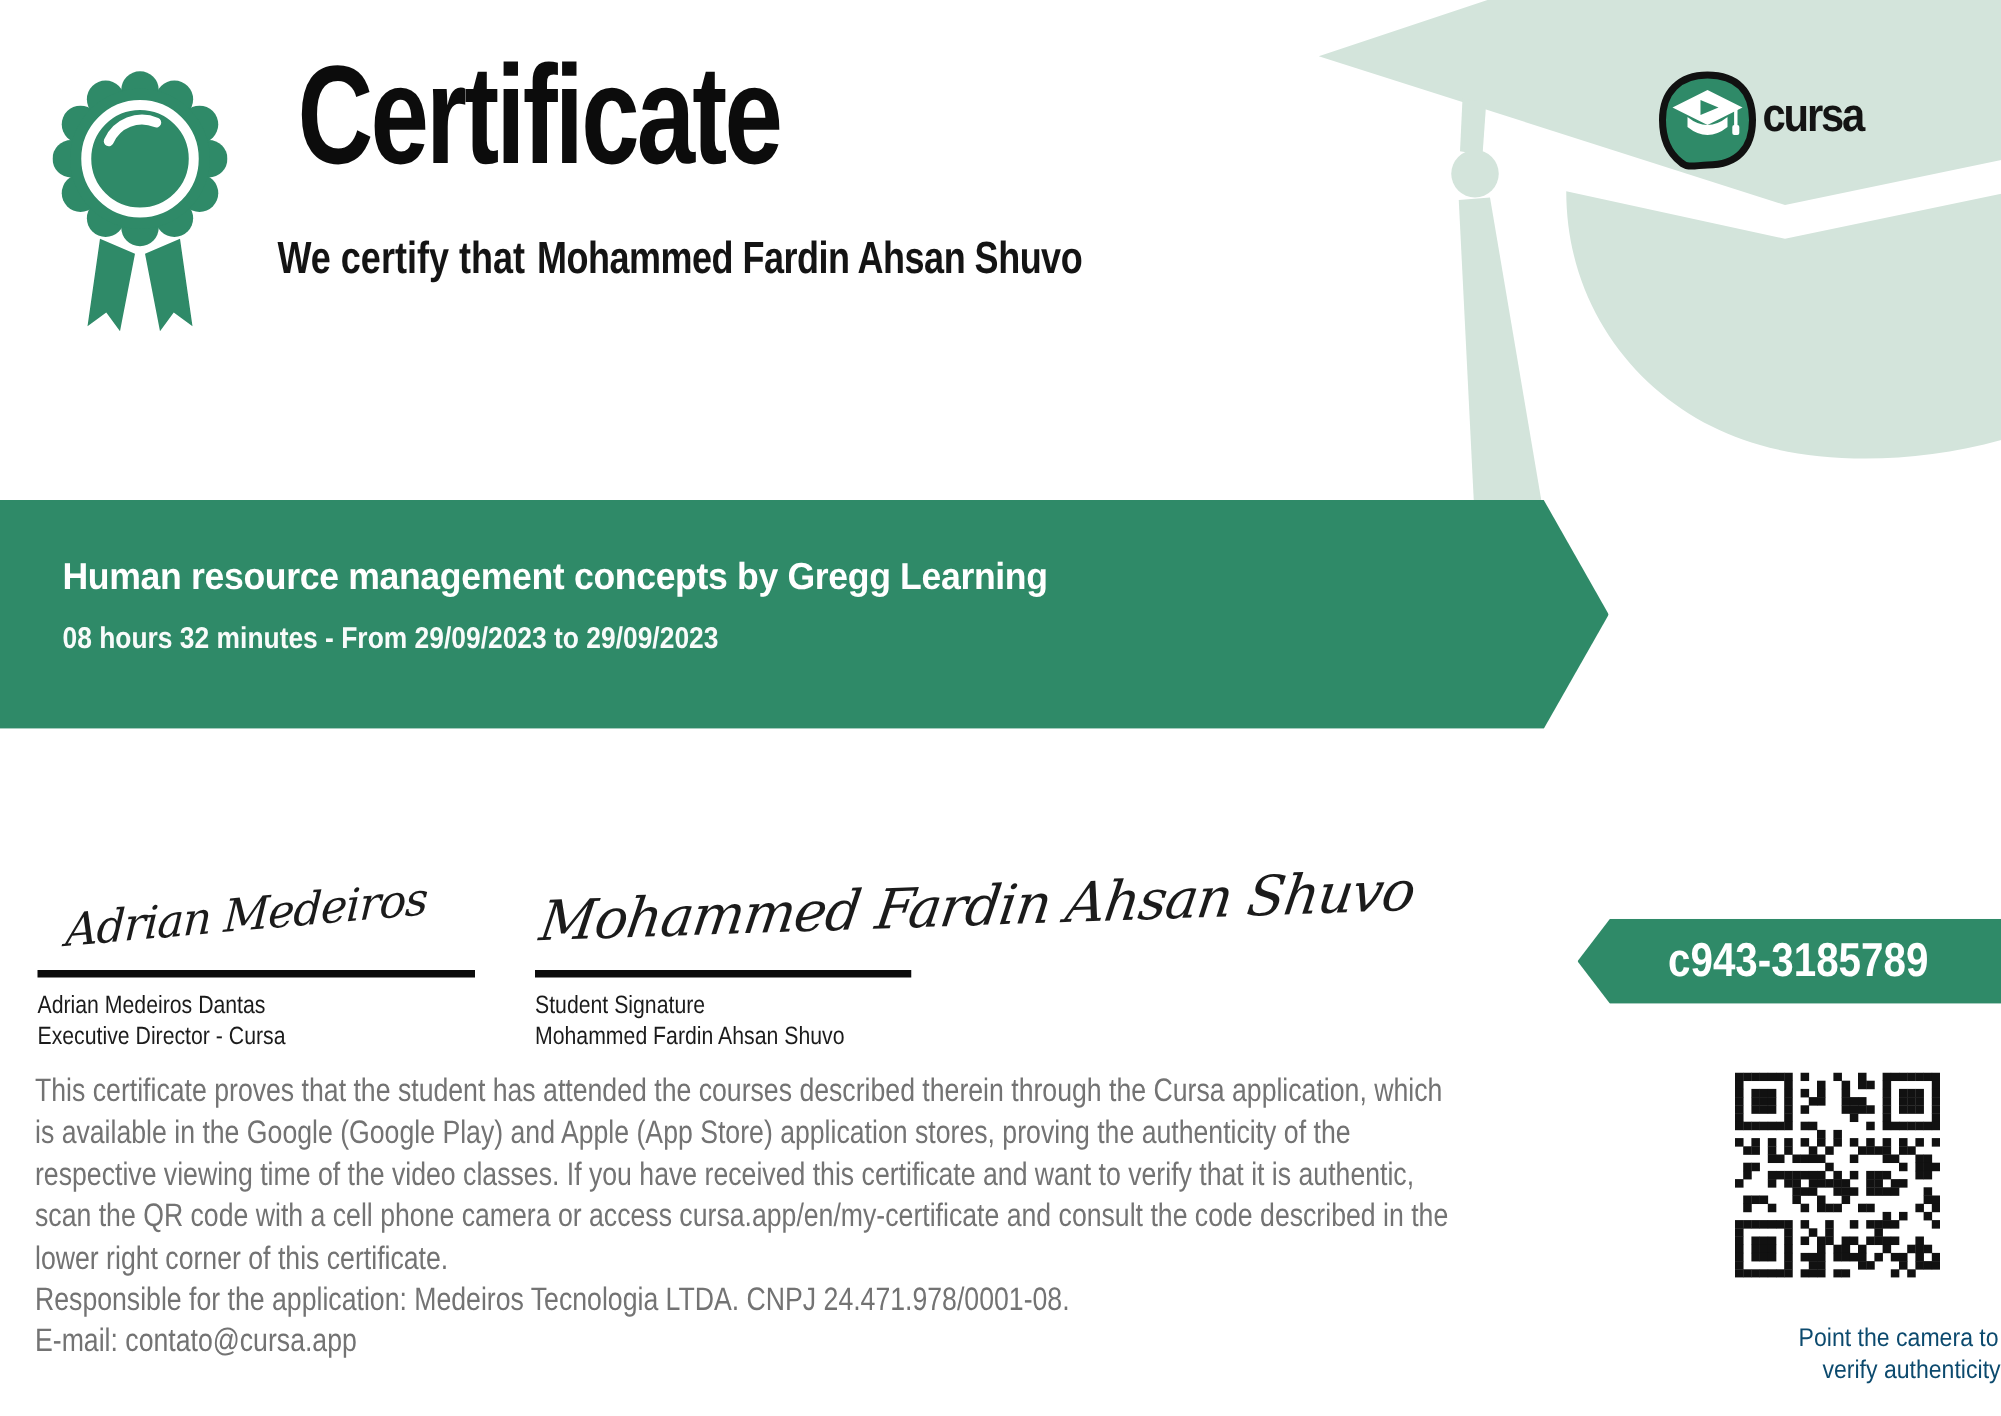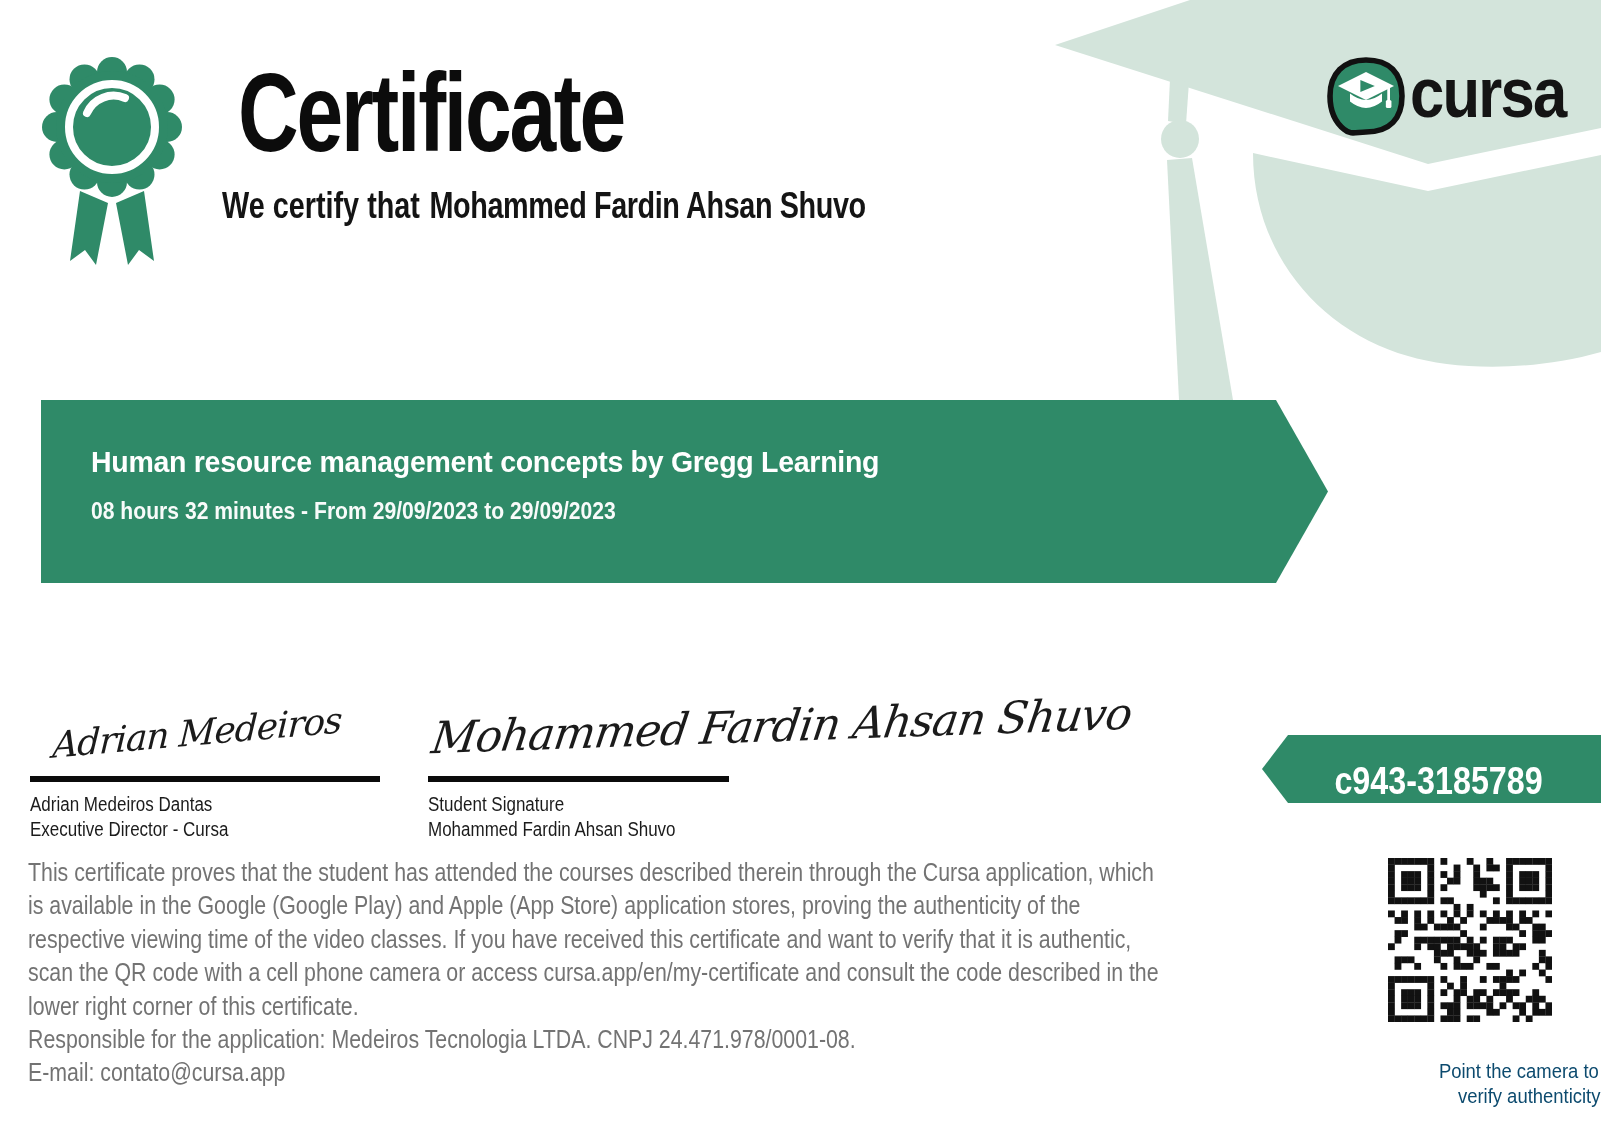--- a/index.html
+++ b/index.html
@@ -11,44 +11,43 @@
   #stage{
     position:relative;width:1601px;height:1133px;background:#fff;
     overflow:hidden;font-family:"Liberation Sans",sans-serif;color:var(--ink);
   }
   .abs{position:absolute;}
   .cx{display:inline-block;transform-origin:0 50%;white-space:nowrap;}
 
   
   #cert-title{
     left:238px;top:36px;font-size:112px;font-weight:900;letter-spacing:-3px;
-    color:#0c0c0c;line-height:112px;margin-top:21px;
+    color:#0c0c0c;line-height:112px;
   }
   #cert-title .cx{transform:scaleX(.75);}
   #intro{left:222px;top:182px;font-size:36px;line-height:47px;font-weight:700;color:#141414;}
   #intro .cx{transform:scaleX(.8);}
   #intro .name{font-weight:800;margin-left:12px;letter-spacing:-.5px;}
 
   
   #cap-bg{right:0;top:0;width:601px;height:720px;z-index:0;pointer-events:none;}
 
   
   #medal{left:42px;top:53px;width:140px;height:218px;}
 
   
   #logo{left:1326px;top:54px;width:80px;height:84px;}
-  #logo-word{left:1410px;top:64px;font-size:70px;font-weight:800;letter-spacing:-2px;color:#141414;line-height:58px;}
+  #logo-word{left:1410px;top:64px;font-size:38px;font-weight:800;letter-spacing:-2px;color:#141414;line-height:58px;}
   #logo-word .cx{transform:scaleX(.88);}
 
   
   #banner{
     left:0;top:400px;width:1287px;height:183px;background:var(--green);z-index:2;
     clip-path:polygon(0 0,1235px 0,1287px 50%,1235px 100%,0 100%);
     color:#fff;
-    margin-left:41px;
   }
   #banner .title{position:absolute;left:50px;top:44px;font-size:30px;font-weight:700;line-height:36px;letter-spacing:-.3px;}
   #banner .title .cx{transform:scaleX(.95);}
   #banner .meta{position:absolute;left:50px;top:96px;font-size:24px;font-weight:700;line-height:30px;opacity:.97;text-align:right;}
   #banner .meta .cx{transform:scaleX(.88);}
 
   
   .script{
     font-family:"DejaVu Serif",serif;font-style:italic;color:#1b1b1b;
     white-space:nowrap;letter-spacing:-1px;
@@ -60,21 +59,21 @@
   #sig-student-line{left:428px;top:776px;width:301px;}
   .sigblock{font-size:20px;line-height:25px;color:#1b1b1b;}
   .sigblock .cx{transform:scaleX(.85);}
   #sig-exec-labels{left:30px;top:792px;}
   #sig-student-labels{left:428px;top:792px;}
 
   
   #code-badge{
     left:1262px;top:735px;width:339px;height:68px;background:var(--green);
     clip-path:polygon(26px 0,100% 0,100% 100%,26px 100%,0 50%);
-    display:flex;align-items:flex-end;justify-content:center;padding-left:14px;box-sizing:border-box;
+    display:flex;align-items:center;justify-content:center;padding-left:14px;box-sizing:border-box;
     color:#fff;font-size:38px;font-weight:700;
   }
   #code-badge .cx{transform:scaleX(.85);transform-origin:50% 50%;}
 
   
   #body-text{left:28px;top:856px;font-size:26px;line-height:33.4px;color:#737373;}
   #body-text .cx{transform:scaleX(.82);}
 
   
   #qr{left:1388px;top:858px;width:164px;height:164px;}

